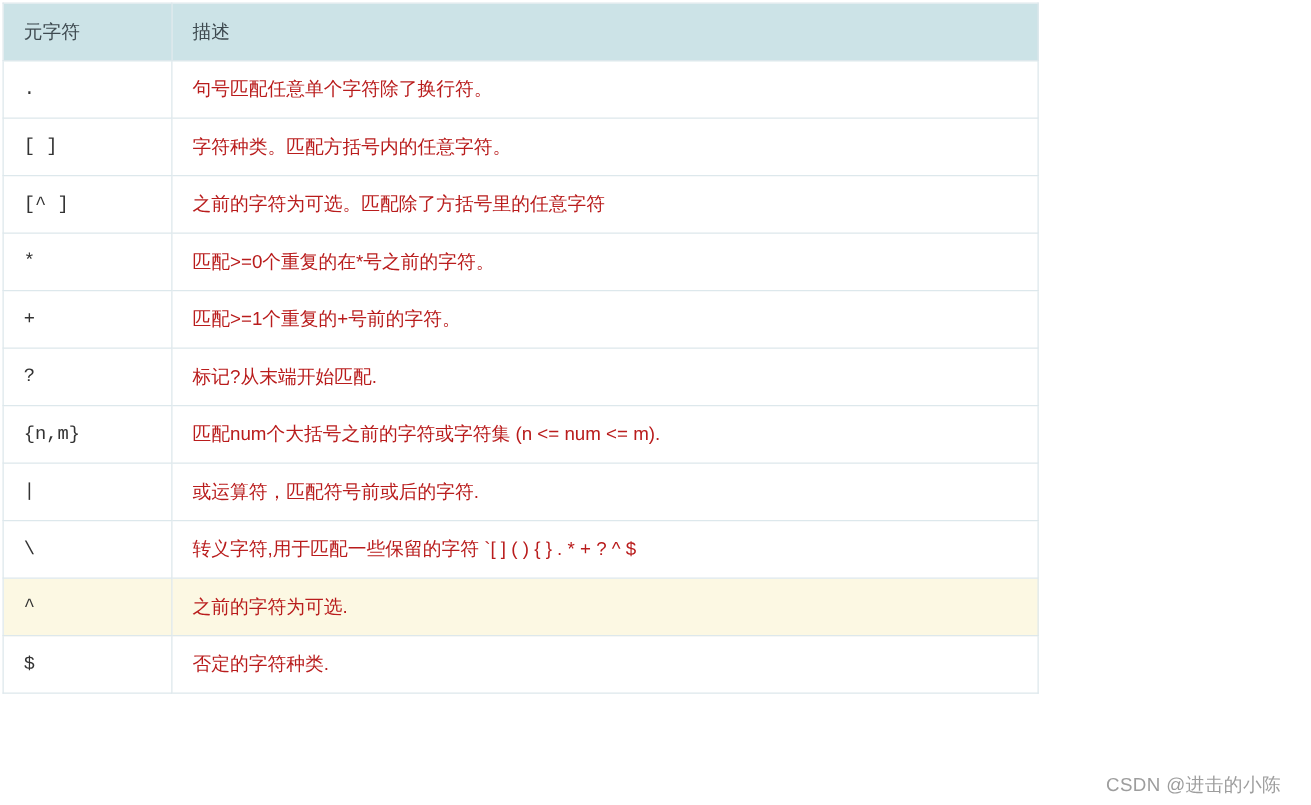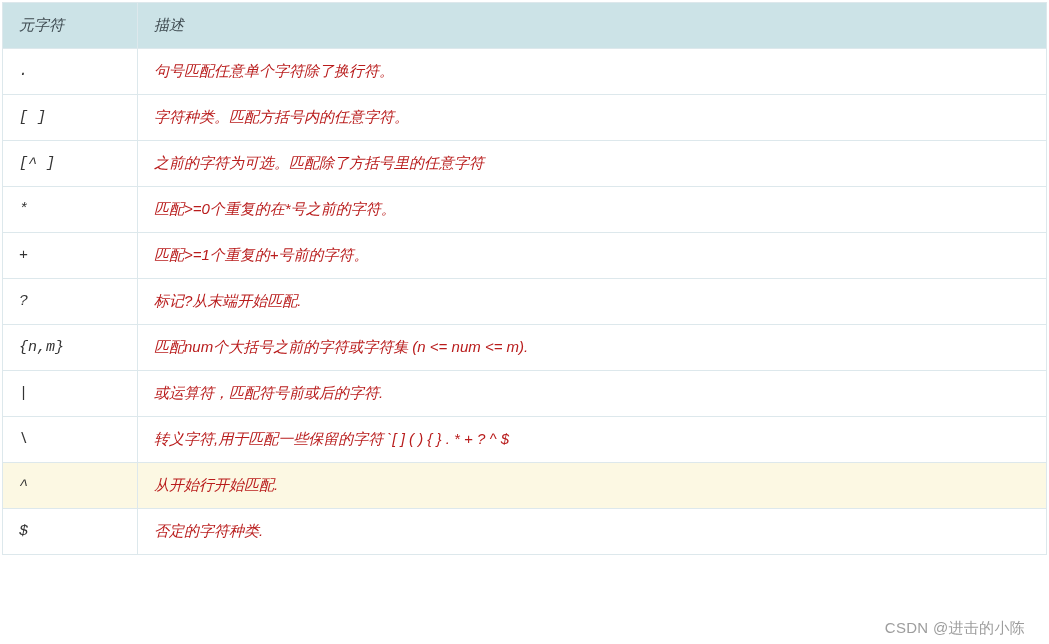--- a/index.html
+++ b/index.html
@@ -4,25 +4,24 @@
   <style>
     * { box-sizing: border-box; margin: 0; padding: 0; }
     body {
       font-family: -apple-system, "Helvetica Neue", Arial, "PingFang SC", "Hiragino Sans GB", "Microsoft YaHei", sans-serif;
       background: #ffffff;
       width: 1049px;
       height: 644px;
       position: relative;
     }
     table {
-      width: 1045px;
+      width: 829px;
       border-collapse: collapse;
       table-layout: fixed;
       margin: 2px;
-      font-style: italic;
     }
     th, td {
       text-align: left;
       padding: 13px 16px;
       font-size: 15px;
       border: 1px solid #dde8ec;
       vertical-align: middle;
       font-weight: 400;
     }
     th {
@@ -99,21 +98,21 @@
       <tr>
         <td class="char-cell">|</td>
         <td class="desc-cell">或运算符，匹配符号前或后的字符.</td>
       </tr>
       <tr>
         <td class="char-cell">\</td>
         <td class="desc-cell">转义字符,用于匹配一些保留的字符 `[ ] ( ) { } . * + ? ^ $</td>
       </tr>
       <tr class="row-highlight">
         <td class="char-cell">^</td>
-        <td class="desc-cell">从开始行开始匹配.</td>
+        <td class="desc-cell">之前的字符为可选.</td>
       </tr>
       <tr>
         <td class="char-cell">$</td>
         <td class="desc-cell">否定的字符种类.</td>
       </tr>
     </tbody>
 </table>
 
 <div class="watermark">CSDN @进击的小陈</div>
 

